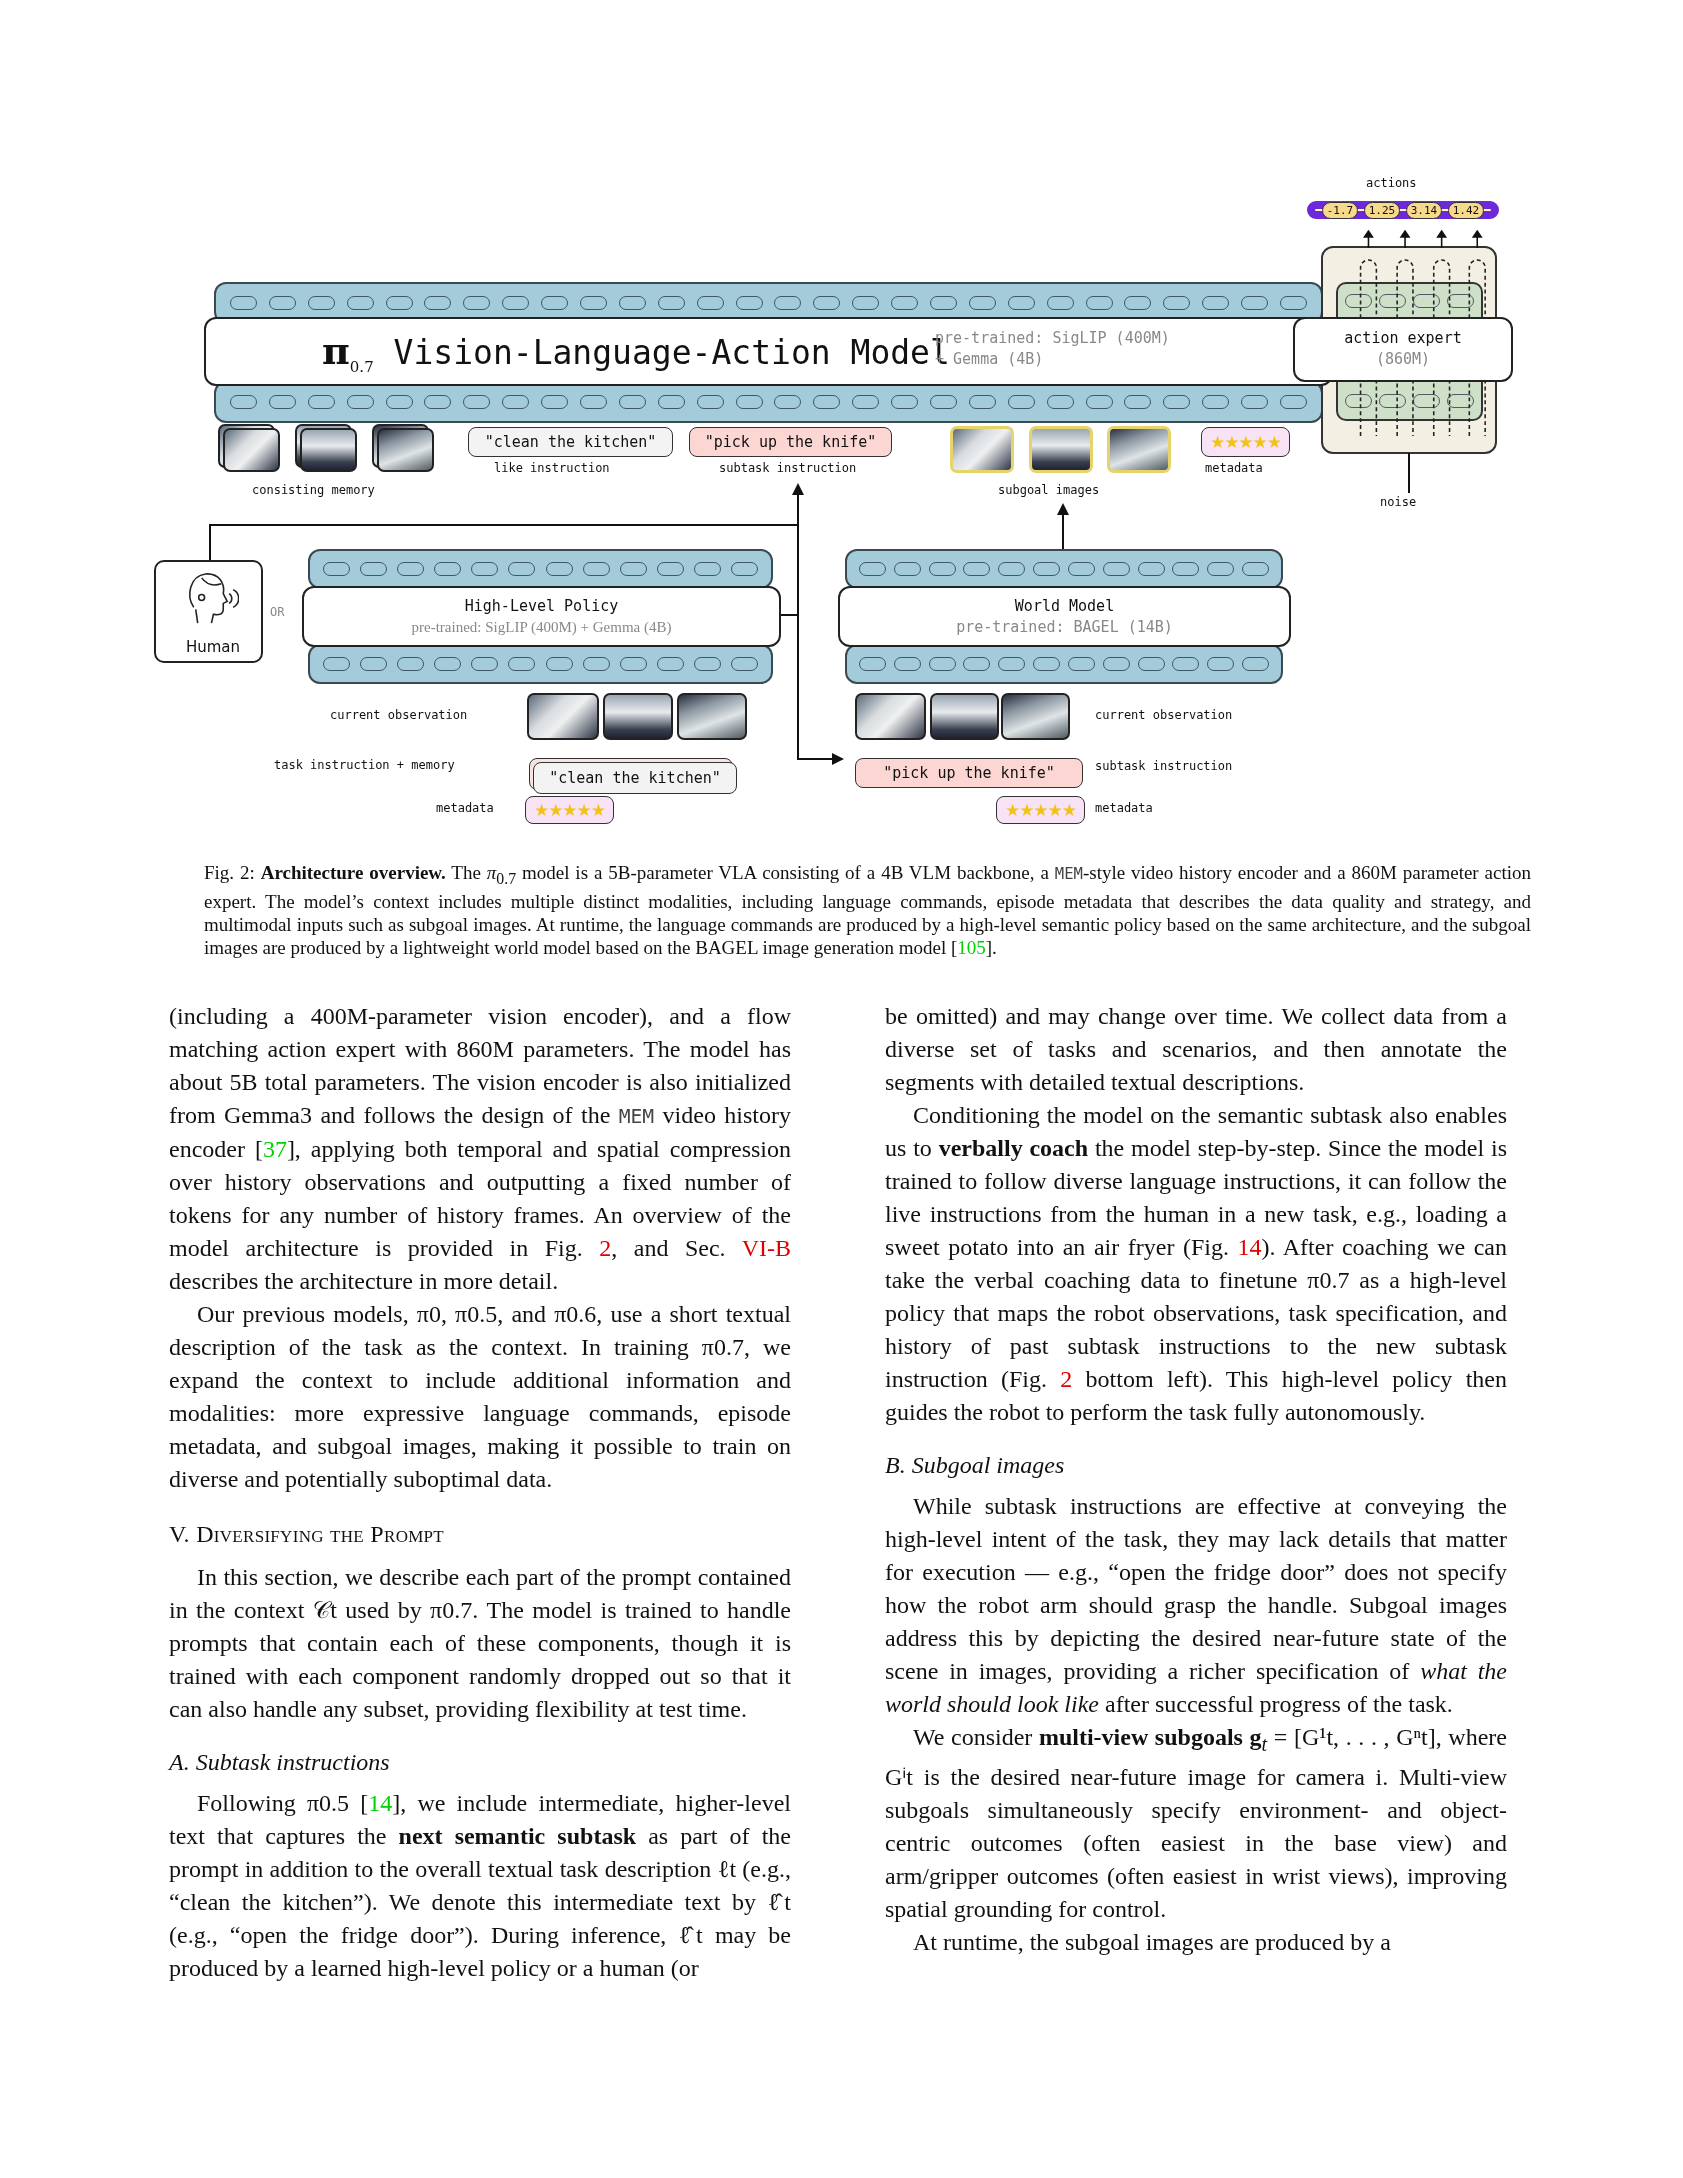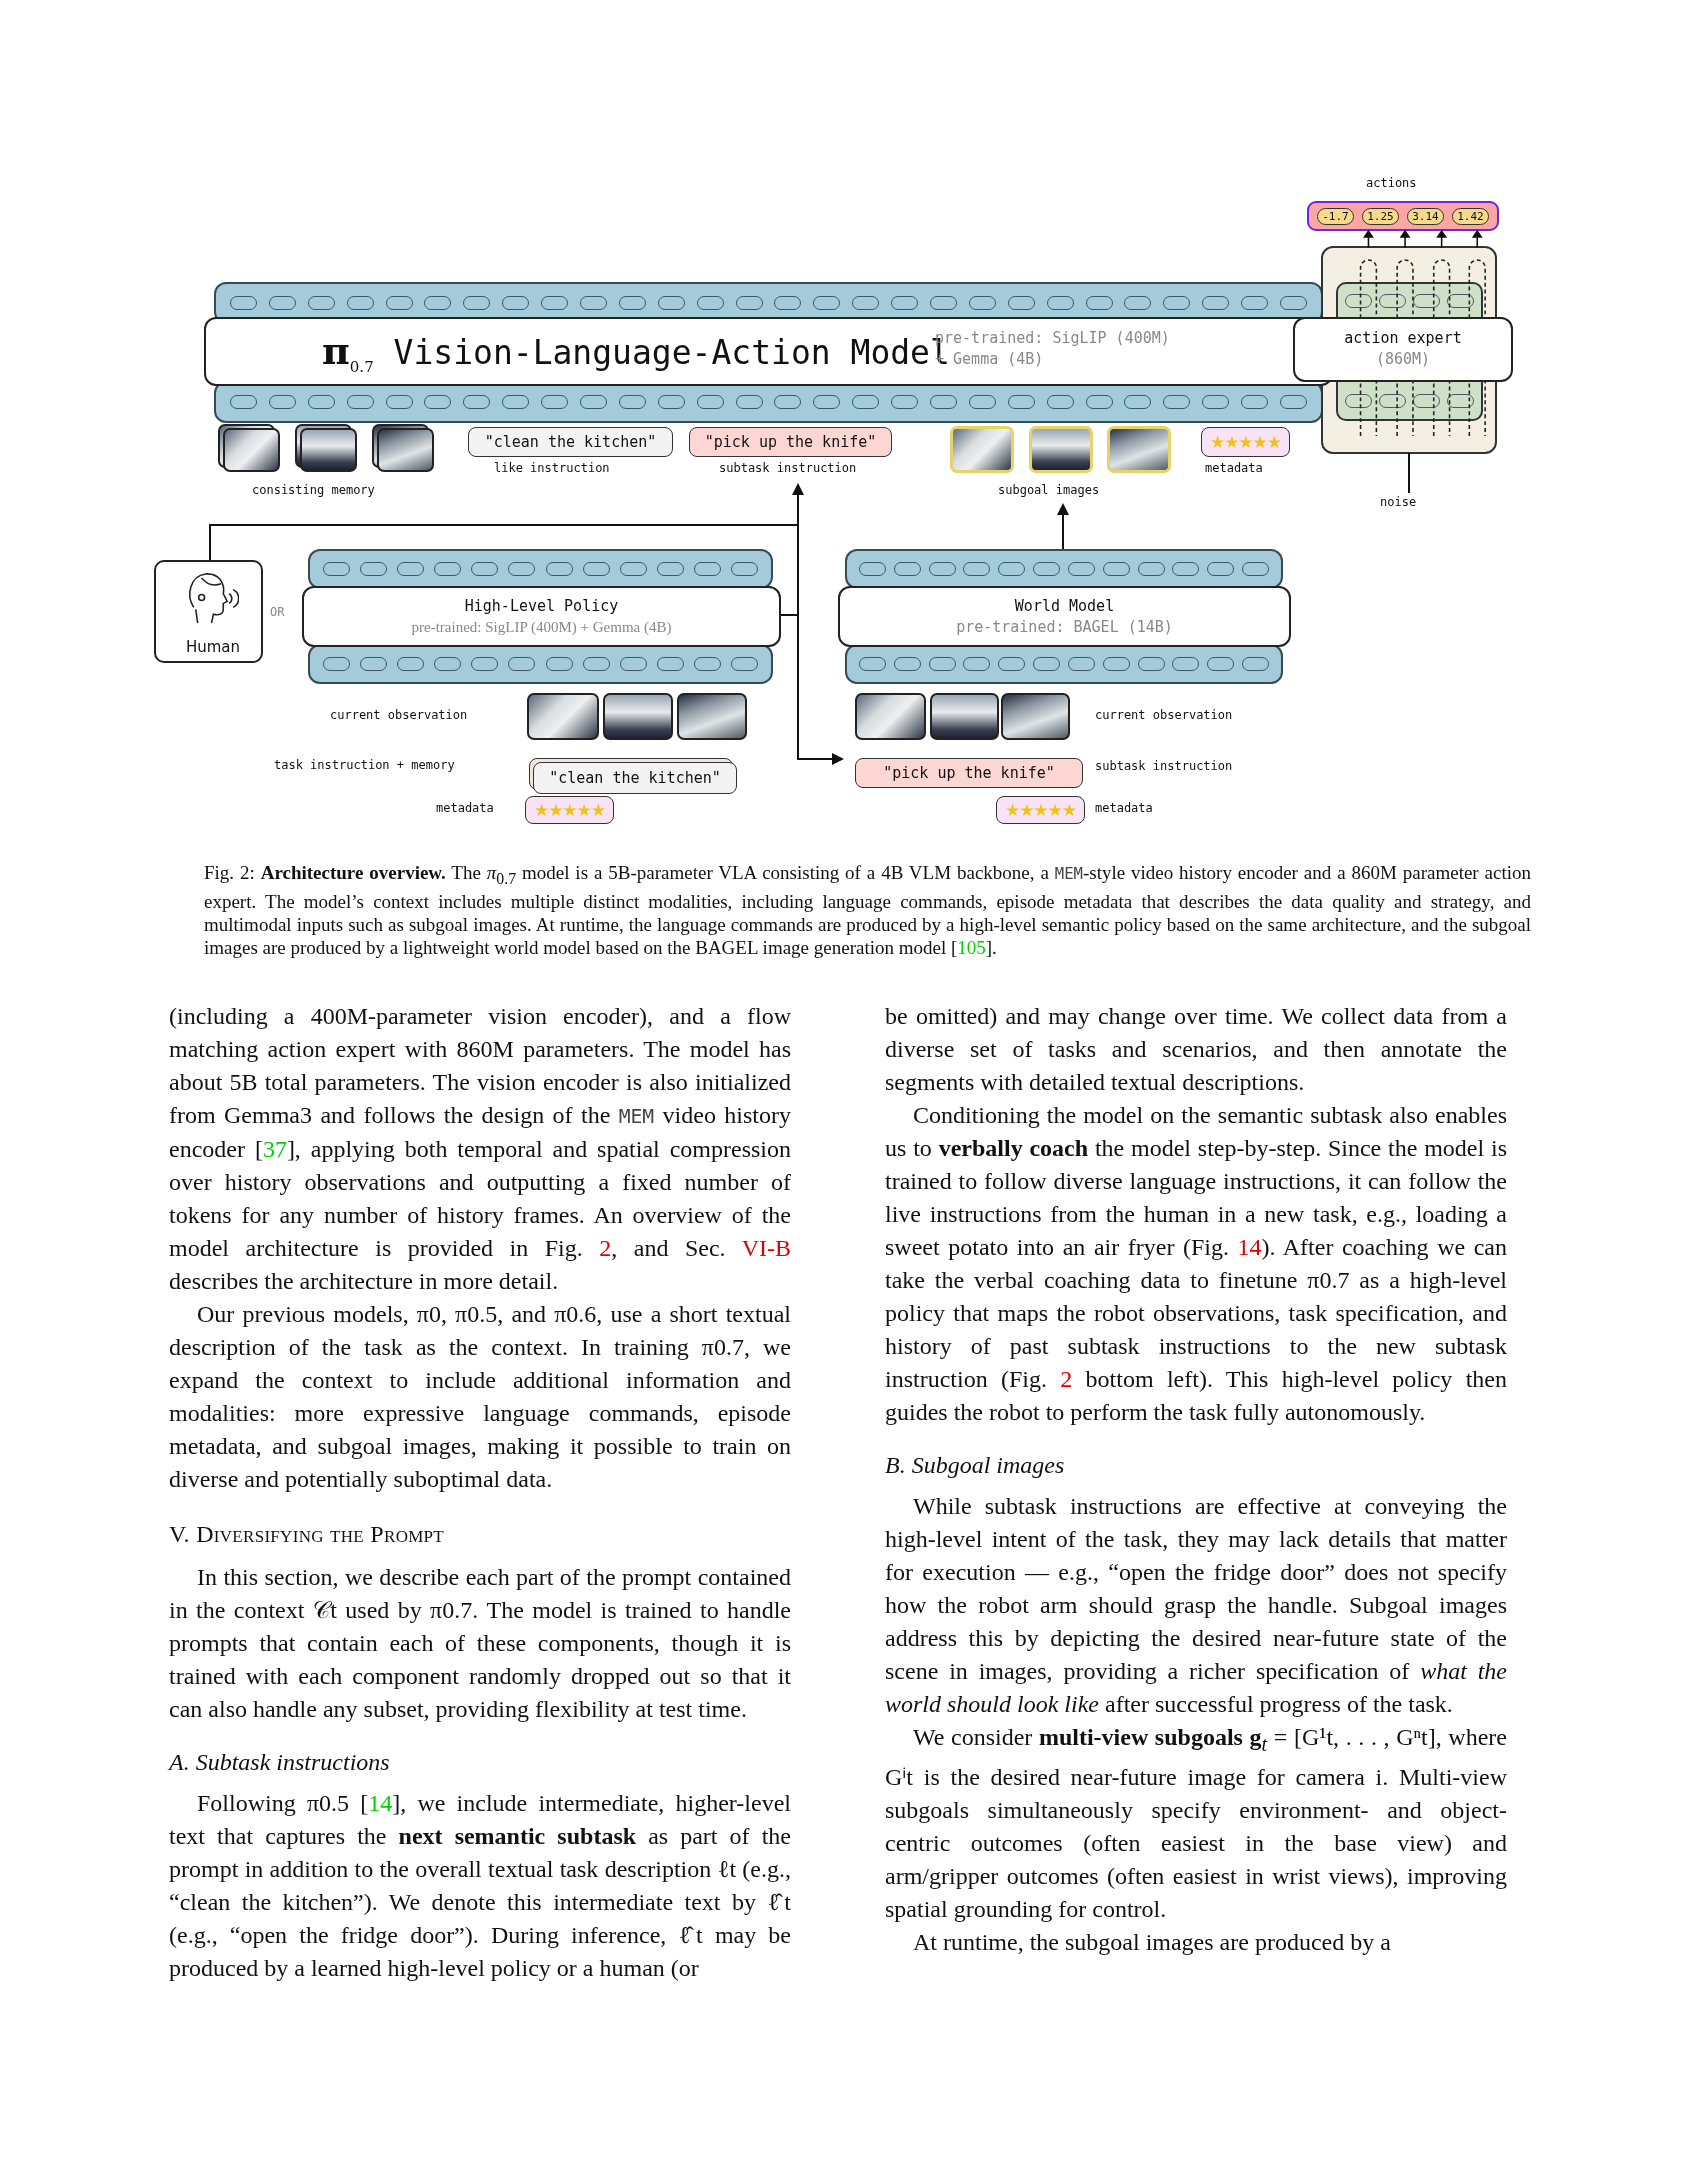--- a/index.html
+++ b/index.html
@@ -127,21 +127,21 @@
     <div>+ Gemma (4B)</div>
   </div>
 
   <div class="panel" style="left:1293px;top:317px;width:220px;height:65px;"></div>
   <div class="abs mono" style="left:1293px;top:328px;width:220px;text-align:center;font-size:15px;line-height:21px;">
     <div>action expert</div>
     <div style="color:#888;">(860M)</div>
   </div>
 
   <div class="lbl" style="left:1366px;top:176px;">actions</div>
-  <div class="abs" style="left:1307px;top:201px;width:192px;height:30px;background:#fca5a5;border:2px solid #6d28d9;border-radius:9px;box-sizing:border-box;display:flex;align-items:center;justify-content:space-around;padding:0 4px;" id="actionsBox">
+  <div class="abs" style="left:1307px;top:201px;width:192px;height:18px;background:#fef9c3;border:8px solid #6d28d9;border-radius:9px;box-sizing:border-box;display:flex;align-items:center;justify-content:space-around;padding:0 4px;" id="actionsBox">
       <span style="font-family: &quot;DejaVu Sans Mono&quot;, monospace; font-size: 11px; background: rgb(246, 217, 138); border: 1.4px solid rgb(51, 51, 51); border-radius: 9px; padding: 1px 4px;">-1.7</span>
       <span style="font-family: &quot;DejaVu Sans Mono&quot;, monospace; font-size: 11px; background: rgb(246, 217, 138); border: 1.4px solid rgb(51, 51, 51); border-radius: 9px; padding: 1px 4px;">1.25</span>
       <span style="font-family: &quot;DejaVu Sans Mono&quot;, monospace; font-size: 11px; background: rgb(246, 217, 138); border: 1.4px solid rgb(51, 51, 51); border-radius: 9px; padding: 1px 4px;">3.14</span>
       <span style="font-family: &quot;DejaVu Sans Mono&quot;, monospace; font-size: 11px; background: rgb(246, 217, 138); border: 1.4px solid rgb(51, 51, 51); border-radius: 9px; padding: 1px 4px;">1.42</span>
     </div>
   <svg class="abs" style="left:1321px;top:230px;" width="178" height="20" viewBox="0 0 180 20">
     <g stroke="#111" stroke-width="1.6" fill="#111">
       <line x1="48" y1="18" x2="48" y2="5"></line>
         <polygon points="44,7 52,7 48,1"></polygon>
       <line x1="85" y1="18" x2="85" y2="5"></line>

